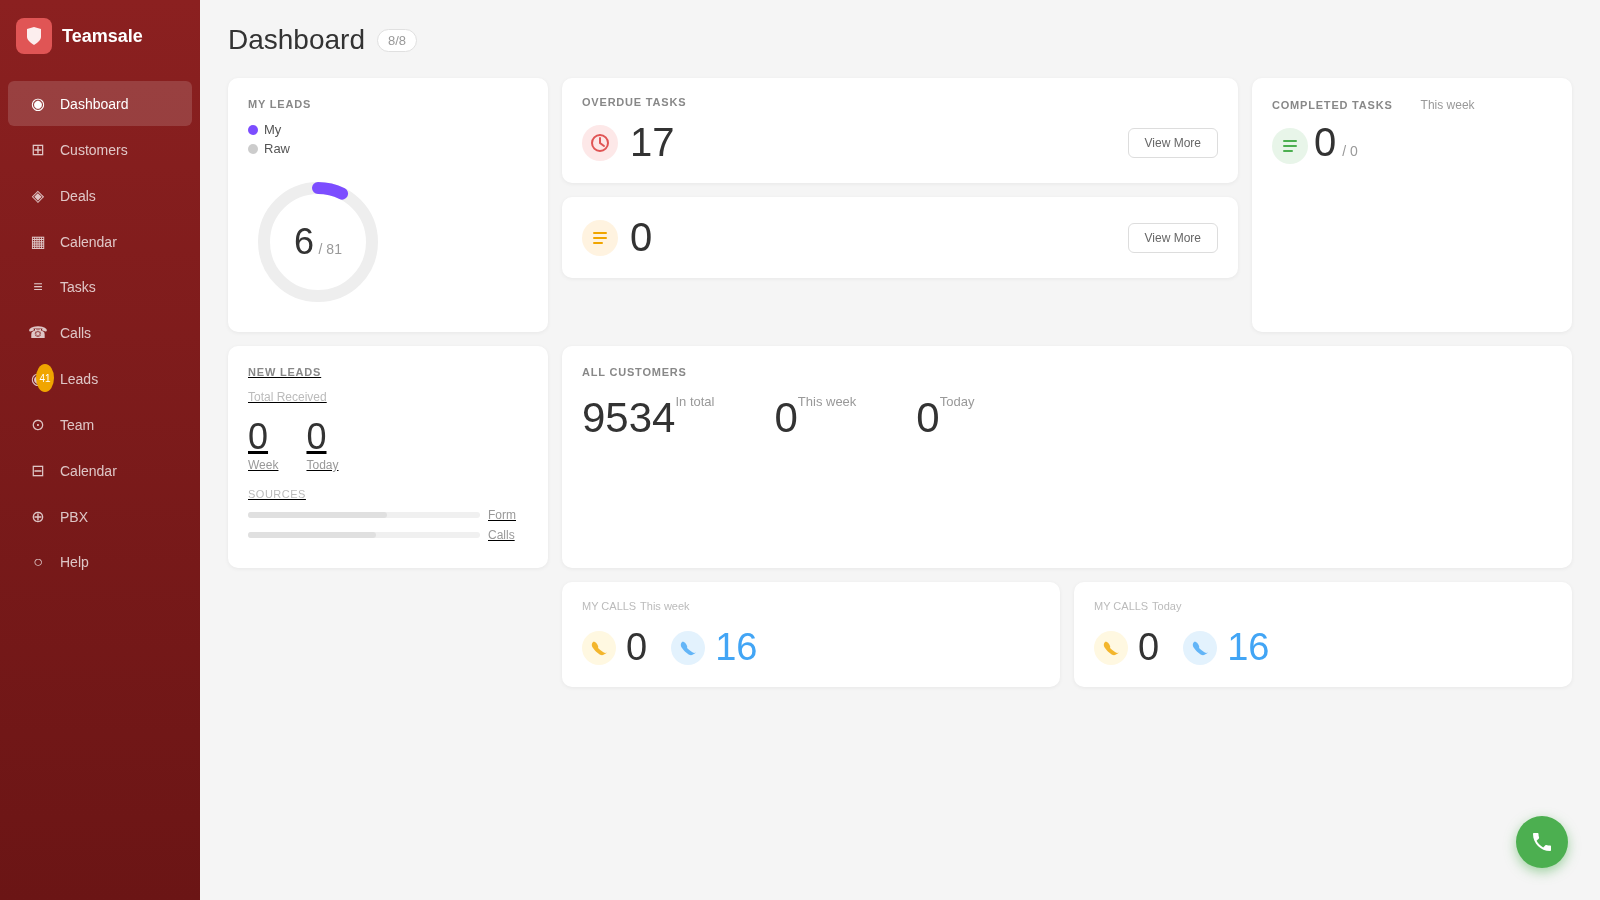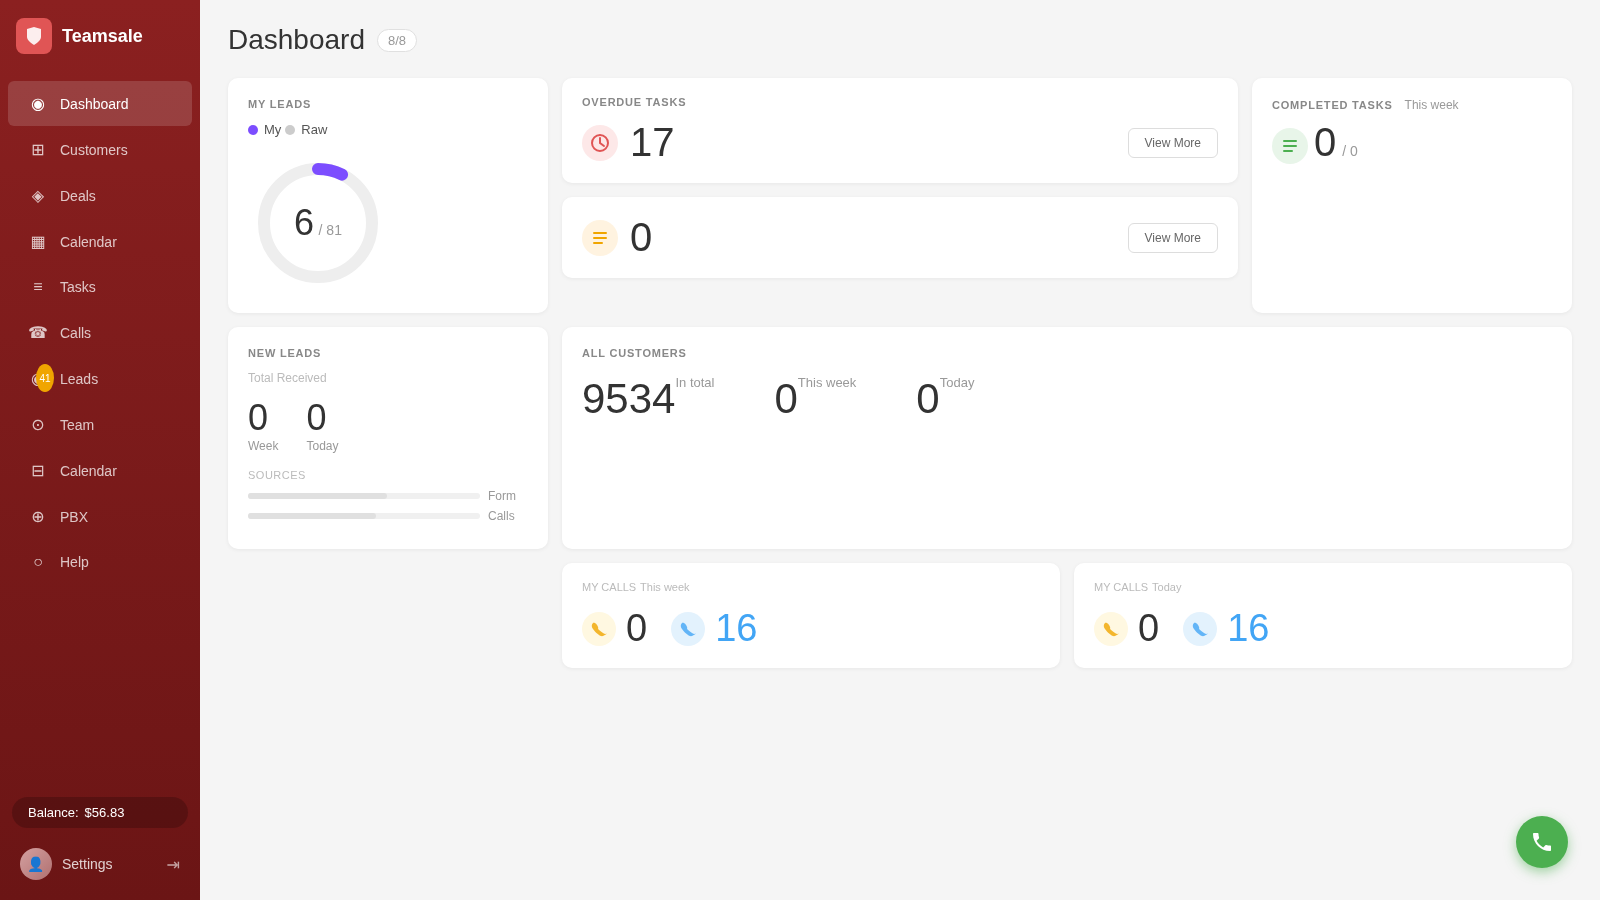--- a/index.html
+++ b/index.html
@@ -121,21 +121,21 @@
       grid-row: 1 / 2;
     }
     .card-label {
       font-size: 11px;
       font-weight: 700;
       letter-spacing: 0.8px;
       color: #888;
       text-transform: uppercase;
       margin-bottom: 12px;
     }
-    .legend { display: flex; flex-direction: row; gap: 4px; margin-bottom: 16px; }
+    .legend { display: flex; flex-direction: column; gap: 4px; margin-bottom: 16px; }
     .legend-item { display: flex; align-items: center; gap: 6px; font-size: 13px; color: #555; }
     .legend-dot { width: 10px; height: 10px; border-radius: 50%; }
     .donut-container {
       display: flex; justify-content: flex-start; align-items: center;
       margin-top: 8px;
     }
     .donut-wrap { position: relative; width: 140px; height: 140px; }
     .donut-svg { width: 140px; height: 140px; transform: rotate(-90deg); }
     .donut-center {
       position: absolute; top: 50%; left: 50%; transform: translate(-50%, -50%);
@@ -199,20 +199,21 @@
     .dashed-line {
       width: 100%;
       border-top: 2px dashed #4caf50;
       margin-top: 30px;
     }
 
     
     .new-leads-card {
       grid-column: 1;
       grid-row: 2;
+      text-decoration: underline;
     }
     .nl-totals { display: flex; gap: 28px; margin: 12px 0 16px; }
     .nl-stat { display: flex; flex-direction: column; }
     .nl-num { font-size: 36px; font-weight: 300; color: #333; }
     .nl-sublabel { font-size: 12px; color: #999; }
     .sources-label { font-size: 11px; color: #bbb; text-transform: uppercase; letter-spacing: 0.5px; margin-bottom: 8px; }
     .source-row { display: flex; align-items: center; gap: 8px; margin-bottom: 6px; }
     .source-bar-bg { flex: 1; height: 6px; background: #f0f0f0; border-radius: 3px; }
     .source-bar { height: 6px; background: #e0e0e0; border-radius: 3px; }
     .source-name { font-size: 12px; color: #999; width: 40px; }
@@ -334,31 +335,20 @@
       <span class="nav-icon">⊕</span>
       <span>PBX</span>
     </div>
 
     <div class="nav-item">
       <span class="nav-icon">○</span>
       <span>Help</span>
     </div>
   </div>
 
-  <div class="sidebar-bottom">
-    <div class="balance-box">
-      <span>Balance:</span>
-      <span>$56.83</span>
-    </div>
-    <div class="settings-row">
-      <div class="avatar">👤</div>
-      <span class="settings-label">Settings</span>
-      <span class="logout-icon">⇥</span>
-    </div>
-  </div>
 </nav>
 
 <main class="main">
   <div class="page-header">
     <h1 class="page-title">Dashboard</h1>
     <span class="page-badge">8/8</span>
   </div>
 
   <div class="dashboard-grid">
 
@@ -419,21 +409,21 @@
               </svg>
             </div>
             <span class="task-number">0</span>
           </div>
           <button class="view-more-btn">View More</button>
         </div>
       </div>
     </div>
 
     <div class="card completed-card">
-      <div style="display:flex; align-items:center; gap:8px; margin-bottom:4px;">
+      <div style="display:flex; align-items:center; gap:24px; margin-bottom:4px;">
         <span class="card-label" style="margin-bottom:0;">COMPLETED TASKS</span>
         <span class="this-week-label">This week</span>
       </div>
       <div style="display:flex; align-items:baseline; gap:6px; margin-top:8px;">
         <div class="completed-icon">
           <svg width="20" height="20" viewBox="0 0 20 20" fill="none">
             <rect x="3" y="4" width="14" height="2" rx="1" fill="#4caf50"></rect>
             <rect x="3" y="9" width="14" height="2" rx="1" fill="#4caf50"></rect>
             <rect x="3" y="14" width="10" height="2" rx="1" fill="#4caf50"></rect>
           </svg>

